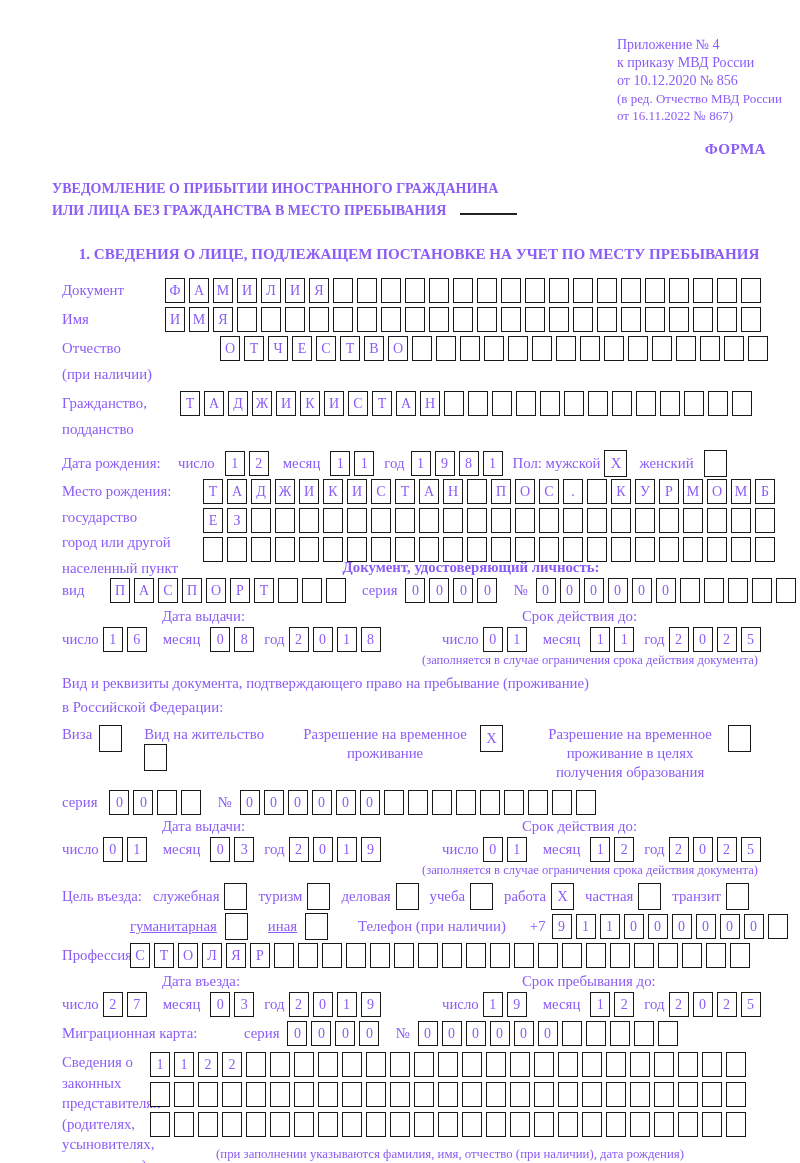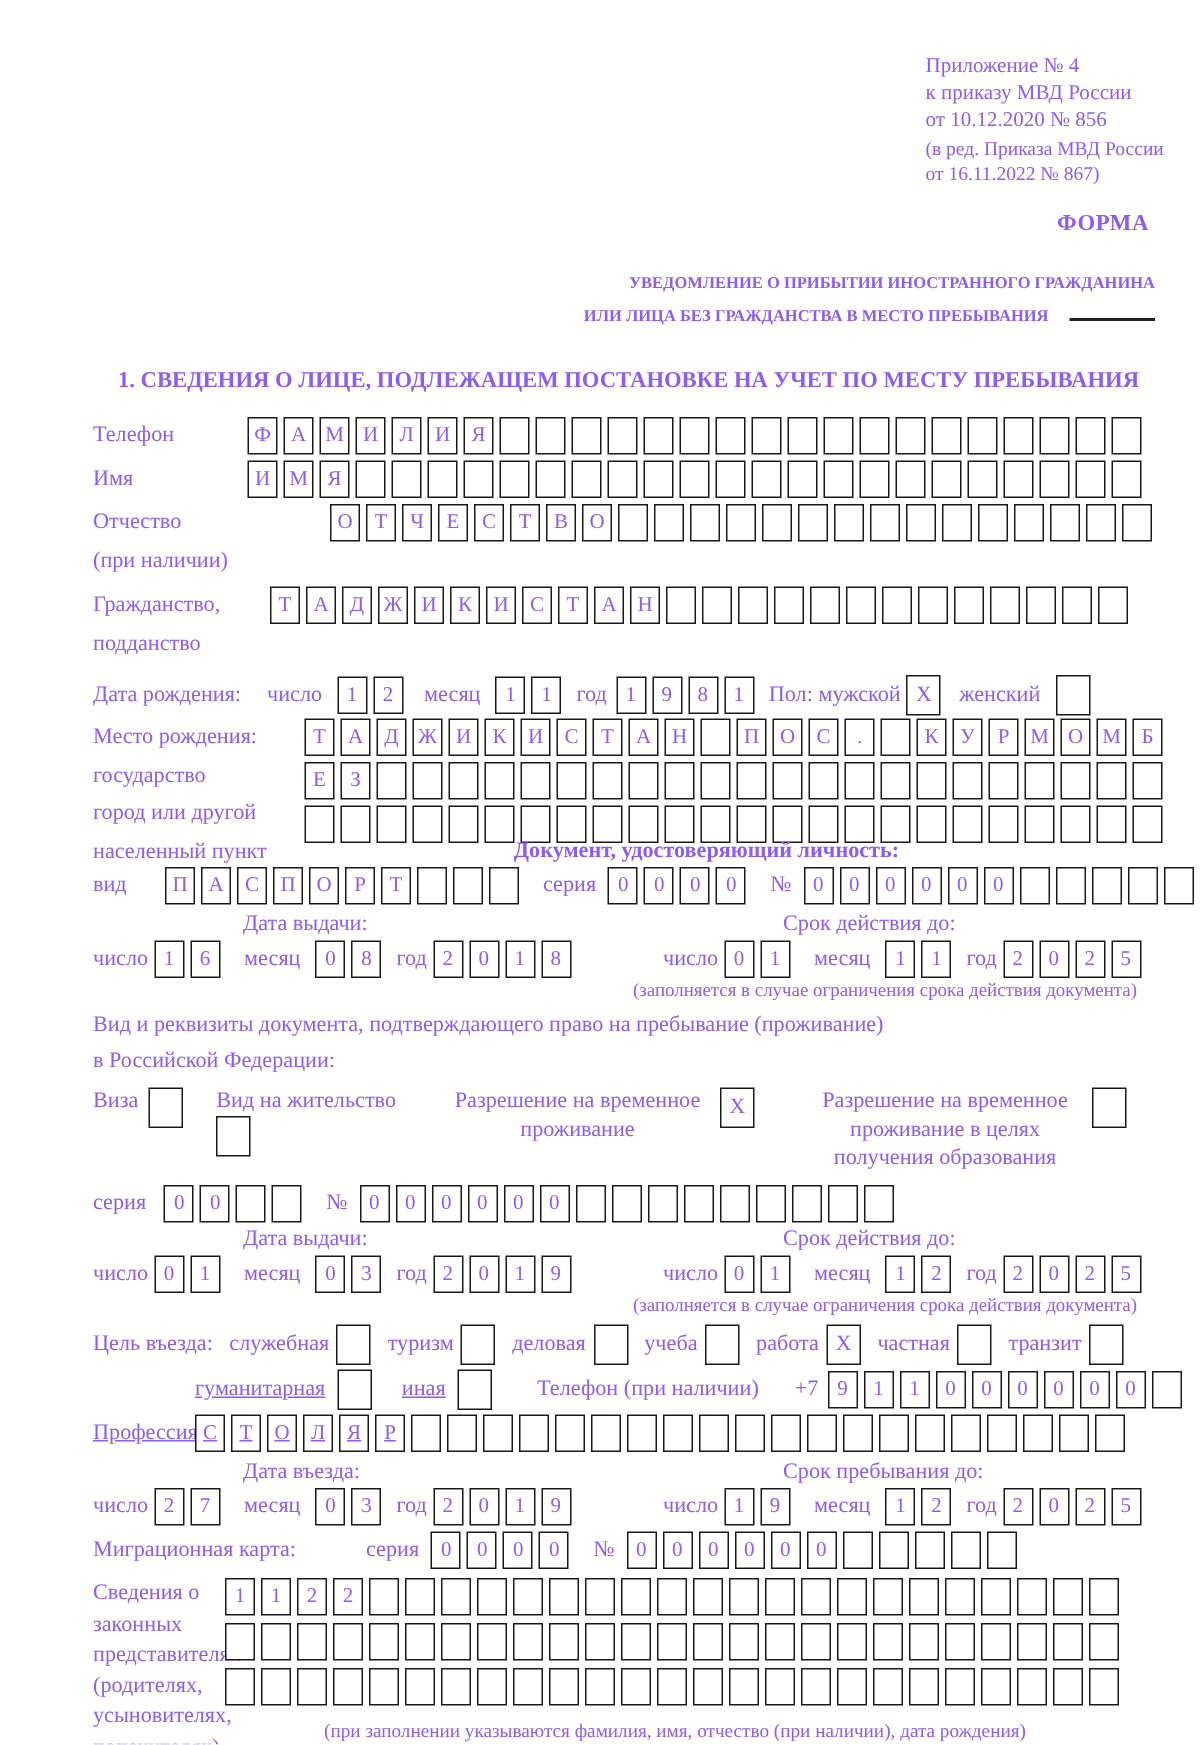--- a/index.html
+++ b/index.html
@@ -7,21 +7,21 @@
     position:relative; width:800px; height:1163px; margin:0 auto;
     box-sizing:border-box; padding:36px 0 0 62px; overflow:hidden;
     background:#ffffff; color:#8b5cf6;
     font-family:"Liberation Serif","DejaVu Serif",serif; font-size:14.8px;
   }
   .appendix { margin-left:555px; font-size:14px; line-height:18px; }
   .appendix .rev { font-size:13px; line-height:17px; }
   .appendix .rev:first-of-type { margin-top:3px; }
   .formlbl { text-align:right; padding-right:34px; margin-top:16px;
              font-weight:bold; font-size:15.2px; letter-spacing:.4px; }
-  .title { text-align:right; font-weight:bold; font-size:11px;
+  .title { text-align:left; font-weight:bold; font-size:14px;
            line-height:22px; margin:20px 30px 0 -10px; }
   .uline { display:inline-block; width:57px; border-bottom:2.2px solid #222;
            margin-left:14px; }
   .sect { font-weight:bold; font-size:15.1px; text-align:center;
           margin:24px 10px 15px -14px; }
 
   .frow { display:flex; align-items:flex-start; flex-wrap:nowrap; margin-bottom:4px; }
   .lab { font-size:14.8px; line-height:25px; flex:0 0 auto; }
   .mlab { font-size:14.8px; line-height:25.5px; white-space:pre-line; flex:0 0 auto; }
   .w103{width:103px} .w158{width:158px} .w118{width:118px} .w141{width:141px}
@@ -75,35 +75,35 @@
 </style>
 </head>
 <body>
 
 <div class="page">
 
   <div class="appendix">
     <div>Приложение № 4</div>
     <div>к приказу МВД России</div>
     <div>от 10.12.2020 № 856</div>
-    <div class="rev">(в ред. Приказа МВД России</div>
+    <div class="rev">(в ред. Отчество МВД России</div>
     <div class="rev">от 16.11.2022 № 867)</div>
   </div>
 
   <div class="formlbl">ФОРМА</div>
 
   <div class="title">
     <div>УВЕДОМЛЕНИЕ О ПРИБЫТИИ ИНОСТРАННОГО ГРАЖДАНИНА</div>
     <div><span>ИЛИ ЛИЦА БЕЗ ГРАЖДАНСТВА В МЕСТО ПРЕБЫВАНИЯ</span><span class="uline"></span></div>
   </div>
 
   <div class="sect">1. СВЕДЕНИЯ О ЛИЦЕ, ПОДЛЕЖАЩЕМ ПОСТАНОВКЕ НА УЧЕТ ПО МЕСТУ ПРЕБЫВАНИЯ</div>
 
   <div class="frow">
-    <div class="lab w103">Телефон</div>
+    <div class="lab w103">Документ</div>
     <div class="cells">
         <span class="c">Ф</span>
         <span class="c">А</span>
         <span class="c">М</span>
         <span class="c">И</span>
         <span class="c">Л</span>
         <span class="c">И</span>
         <span class="c">Я</span>
         <span class="c"></span>
         <span class="c"></span>
@@ -569,21 +569,21 @@
         <span class="c">0</span>
         <span class="c">0</span>
         <span class="c">0</span>
         <span class="c">0</span>
         <span class="c">0</span>
         <span class="c">0</span>
         <span class="c"></span>
       </span>
   </div>
 
-  <div class="frow" style="align-items:center;text-decoration:underline;">
+  <div class="frow" style="align-items:center;">
     <div class="lab w68">Профессия</div>
     <div class="cells">
         <span class="c">С</span>
         <span class="c">Т</span>
         <span class="c">О</span>
         <span class="c">Л</span>
         <span class="c">Я</span>
         <span class="c">Р</span>
         <span class="c"></span>
         <span class="c"></span>

